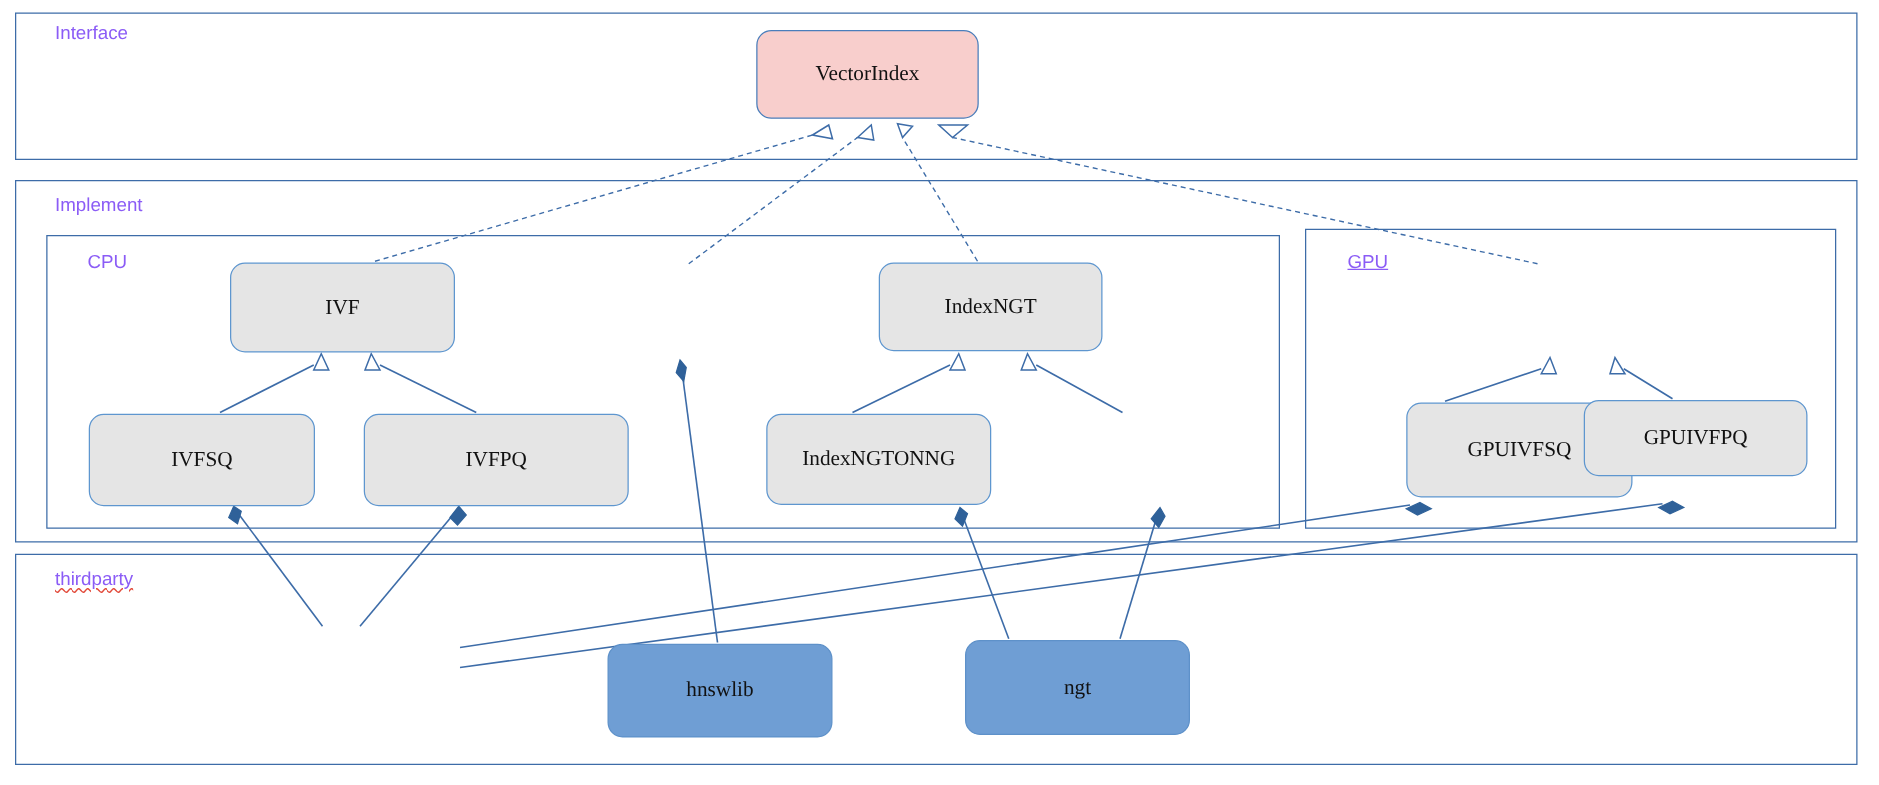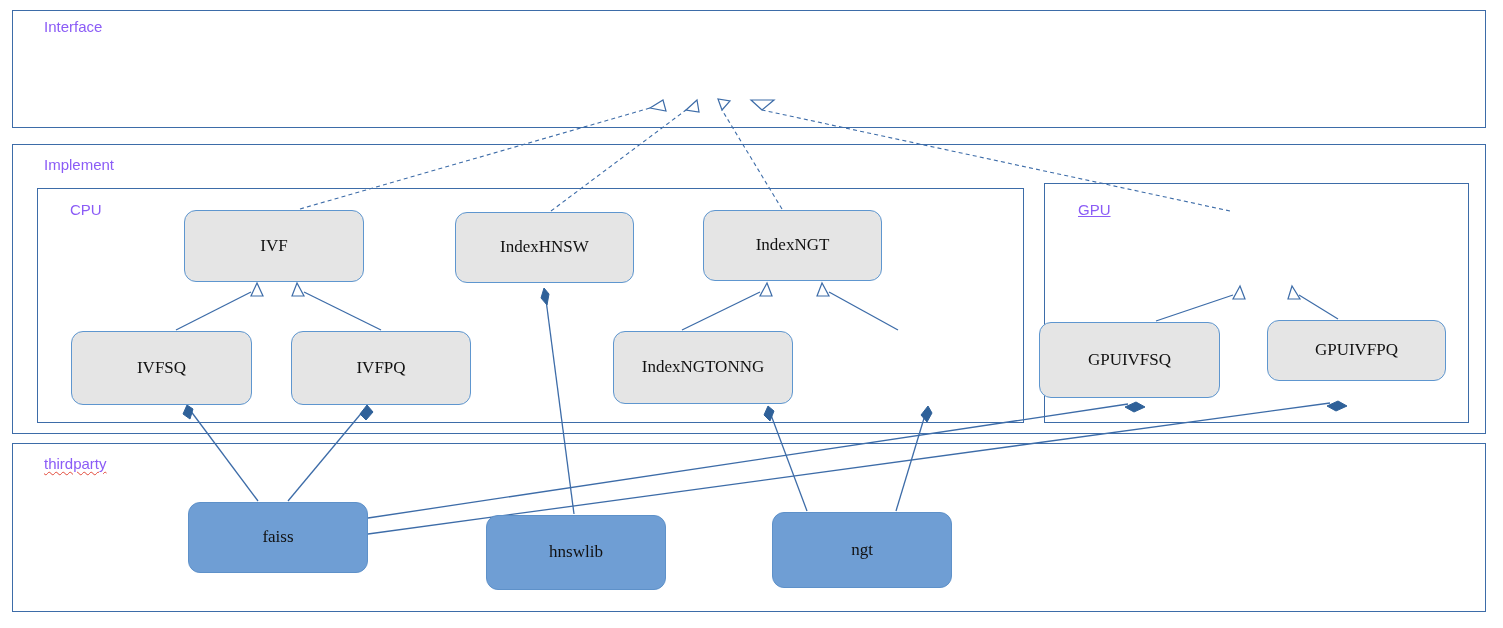--- a/index.html
+++ b/index.html
@@ -72,24 +72,23 @@
       <path class="assoc" d="M 368 534 L 1330 403"></path>
       <polygon class="solid" points="1338,401 1347,406 1336,411 1327,406"></polygon>
       <path class="assoc" d="M 574 514 L 546 300"></path>
       <polygon class="solid" points="544,288 549,294 547,305 541,298"></polygon>
       <path class="assoc" d="M 807 511 L 771 415"></path>
       <polygon class="solid" points="768,406 774,411 770,421 764,415"></polygon>
       <path class="assoc" d="M 896 511 L 925 415"></path>
       <polygon class="solid" points="928,406 932,413 927,422 921,415"></polygon>
     </g>
   </svg>
+<div class="node iface" style="left: 605px; top: 24px; width: 178px; height: 71px;">VectorIndex</div>
     <div class="node impl" style="left: 184px; top: 210px; width: 180px; height: 72px;">IVF</div>
-    <div class="node impl" style="left: 455px; top: 212px; width: 179px; height: 71px;">IndexHNSW</div>
     <div class="node impl" style="left: 703px; top: 210px; width: 179px; height: 71px; text-align: center;">IndexNGT</div>
     <div class="node impl" style="left: 71px; top: 331px; width: 181px; height: 74px;">IVFSQ</div>
-    <div class="node impl" style="left: 291px; top: 331px; width: 180px; height: 74px;">IVFPQ</div>
+    <div class="node impl" style="left: 291px; top: 331px; width: 212px; height: 74px;">IVFPQ</div>
     <div class="node impl" style="left: 613px; top: 331px; width: 180px; height: 73px;">IndexNGTONNG</div>
-    <div class="node impl" style="left: 1039px; top: 322px; width: 181px; height: 76px;">GPUIVFSQ</div>
+    <div class="node impl" style="left: 1125px; top: 322px; width: 181px; height: 76px;">GPUIVFSQ</div>
     <div class="node impl" style="left: 1267px; top: 320px; width: 179px; height: 61px;">GPUIVFPQ</div>
-    <div class="node third" style="left: 188px; top: 502px; width: 180px; height: 71px;">faiss</div>
     <div class="node third" style="left: 486px; top: 515px; width: 180px; height: 75px;">hnswlib</div>
     <div class="node third" style="left: 772px; top: 512px; width: 180px; height: 76px; border-radius: 12px;">ngt</div>
   </div>
 
 </body></html>

